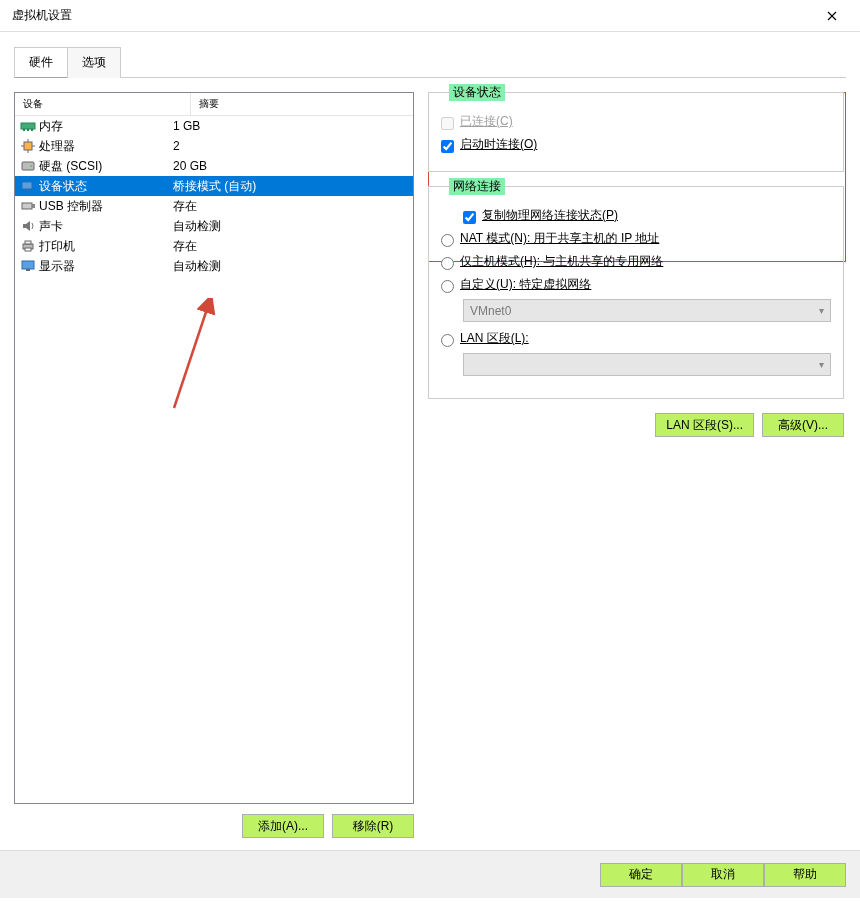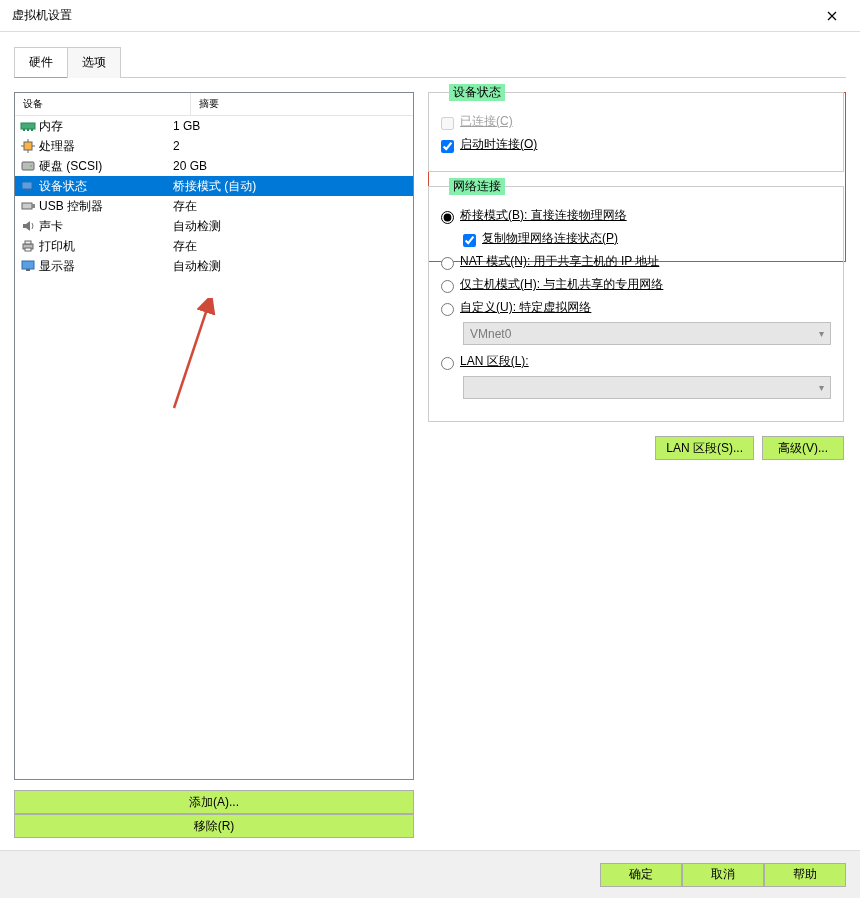--- a/index.html
+++ b/index.html
@@ -72,21 +72,21 @@
     align-items: center;
     height: 20px;
     font-size: 12px;
     padding: 0 4px;
     cursor: pointer;
   }
   .row.sel { background: #0078d7; color: #fff; }
   .row .ic { width: 18px; height: 16px; display: flex; align-items: center; justify-content: center; margin-right: 2px; }
   .row .c1 { width: 154px; display: flex; align-items: center; }
   .row .c2 { flex: 1; white-space: nowrap; overflow: hidden; text-overflow: ellipsis; }
-  .btn-row { display: flex; justify-content: flex-end; padding-top: 10px; flex-direction: column; }
+  .btn-row { display: flex; justify-content: flex-end; gap: 8px; padding-top: 10px; }
   .btn {
     min-width: 82px;
     height: 24px;
     border: 1px solid #adadad;
     background: #bef264;
     font-family: inherit;
     font-size: 12px;
     cursor: pointer;
     padding: 0 10px;
   }
@@ -288,24 +288,20 @@
         </label>
         <label class="chk">
           <input type="checkbox" checked="" style="">
           <span>启动时连接(O)</span>
         </label>
       </div>
 
       <div class="group" style="padding-bottom:14px;">
         <div class="group-title">网络连接</div>
 
-        <label class="rad">
-          <input type="radio" name="net" checked="" style="">
-          <span>桥接模式(B): 直接连接物理网络</span>
-        </label>
         <label class="chk indent">
           <input type="checkbox" checked="" style="">
           <span>复制物理网络连接状态(P)</span>
         </label>
 
         <label class="rad">
           <input type="radio" name="net" style="">
           <span>NAT 模式(N): 用于共享主机的 IP 地址</span>
         </label>
         <label class="rad">

